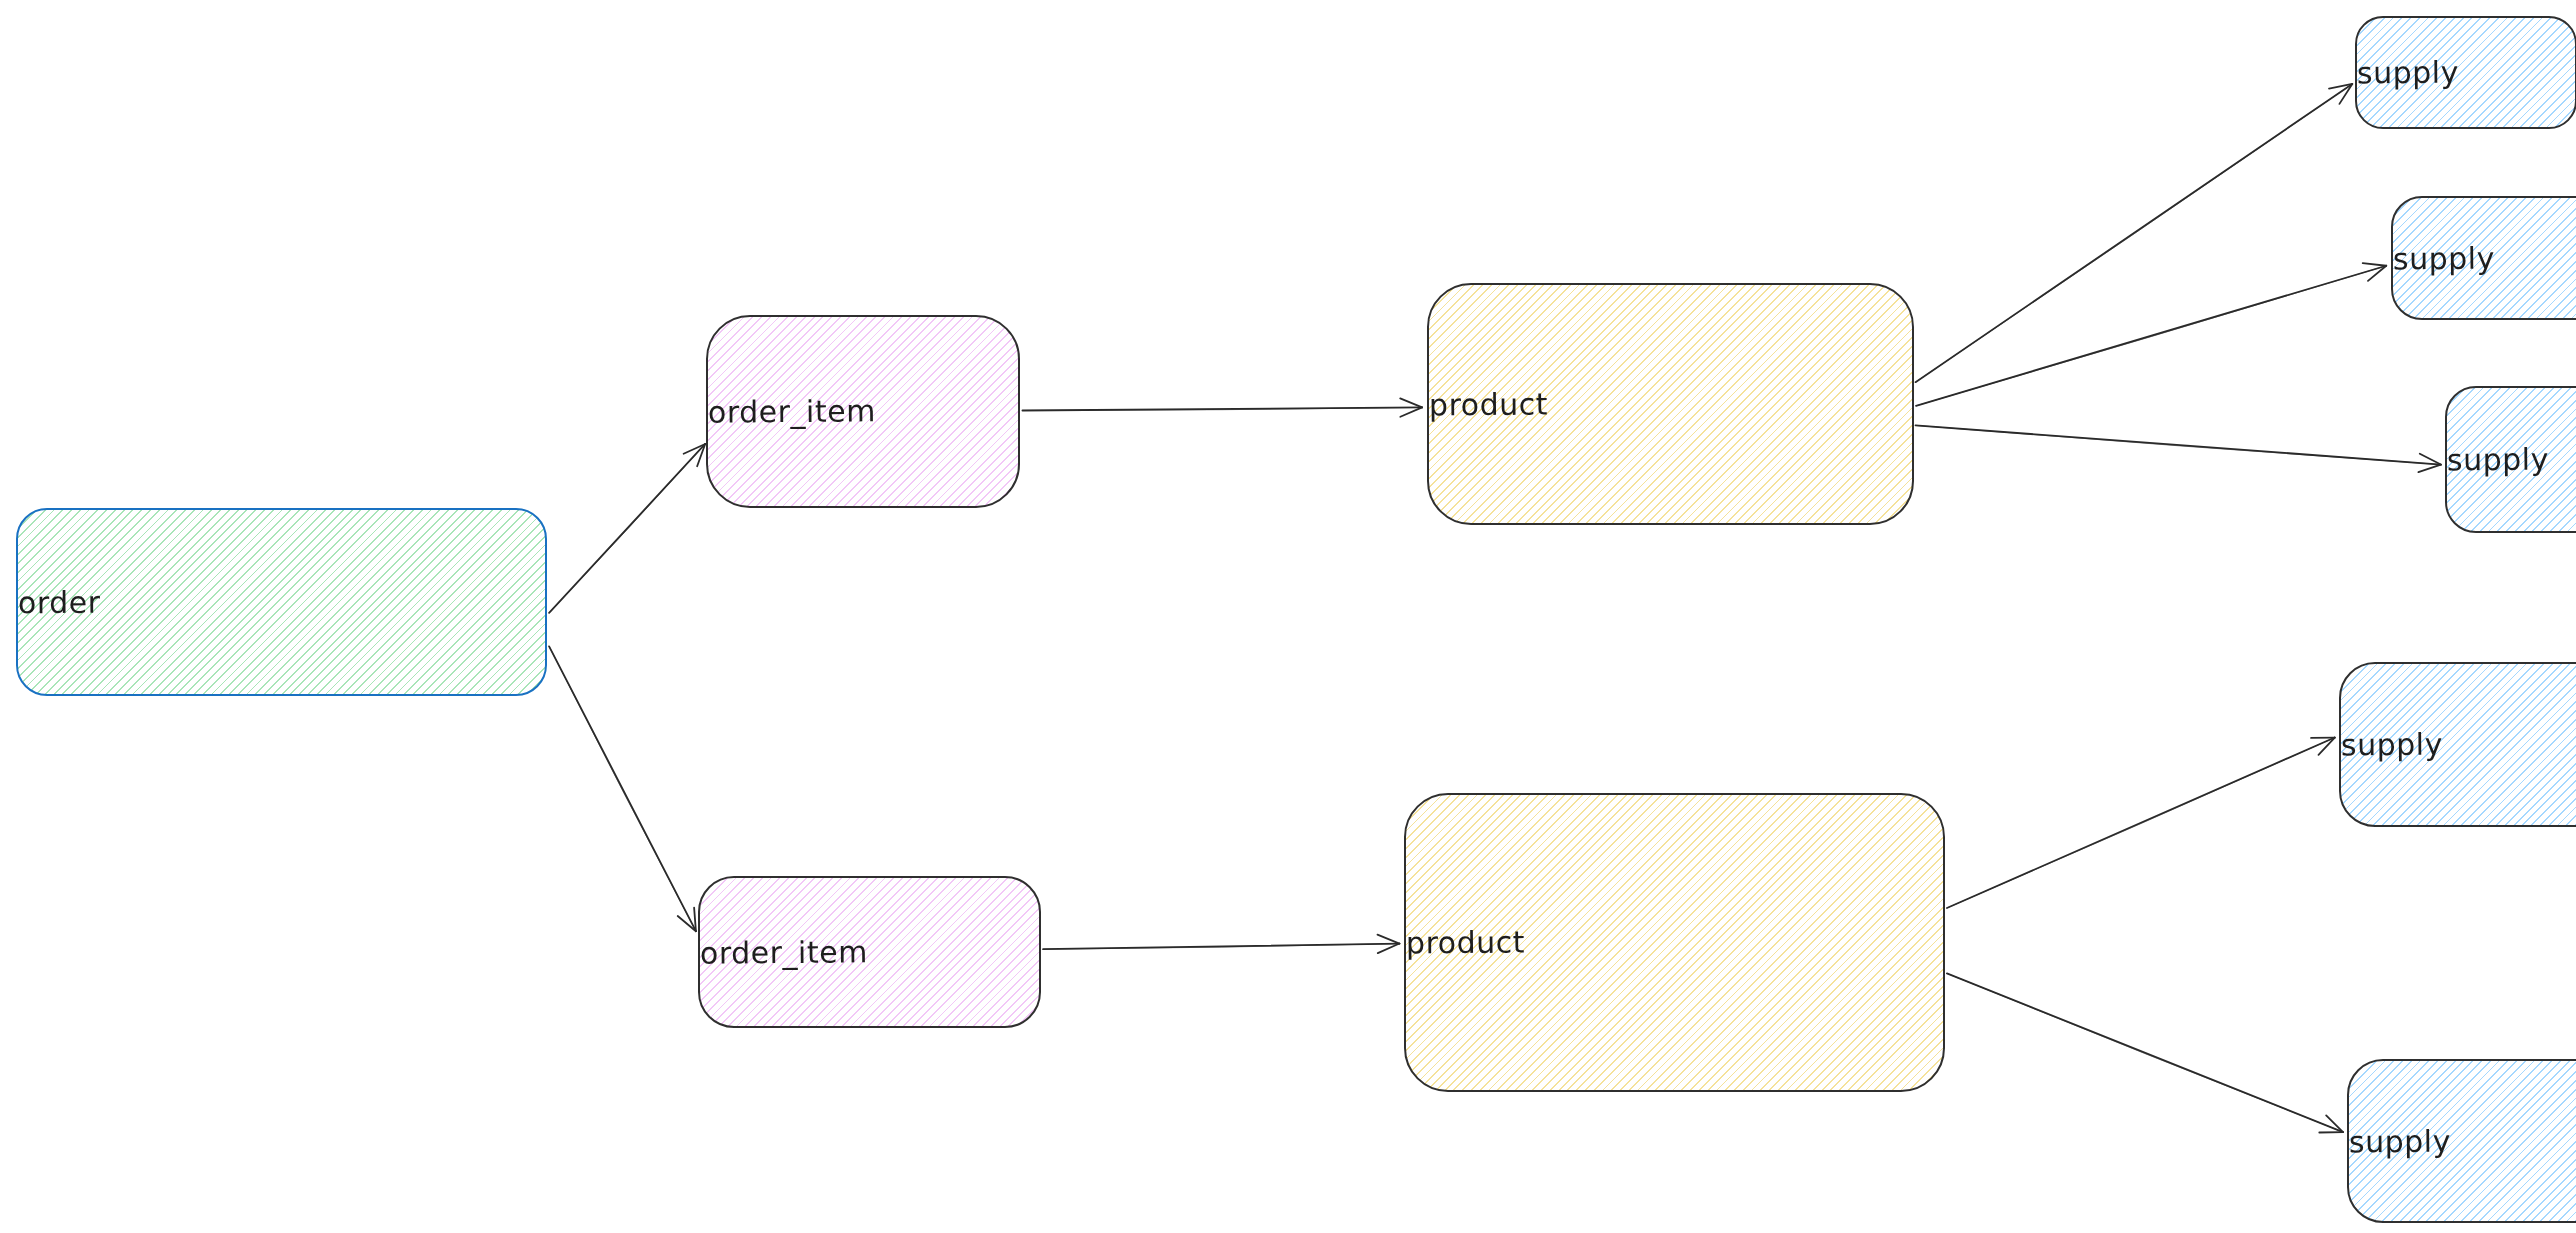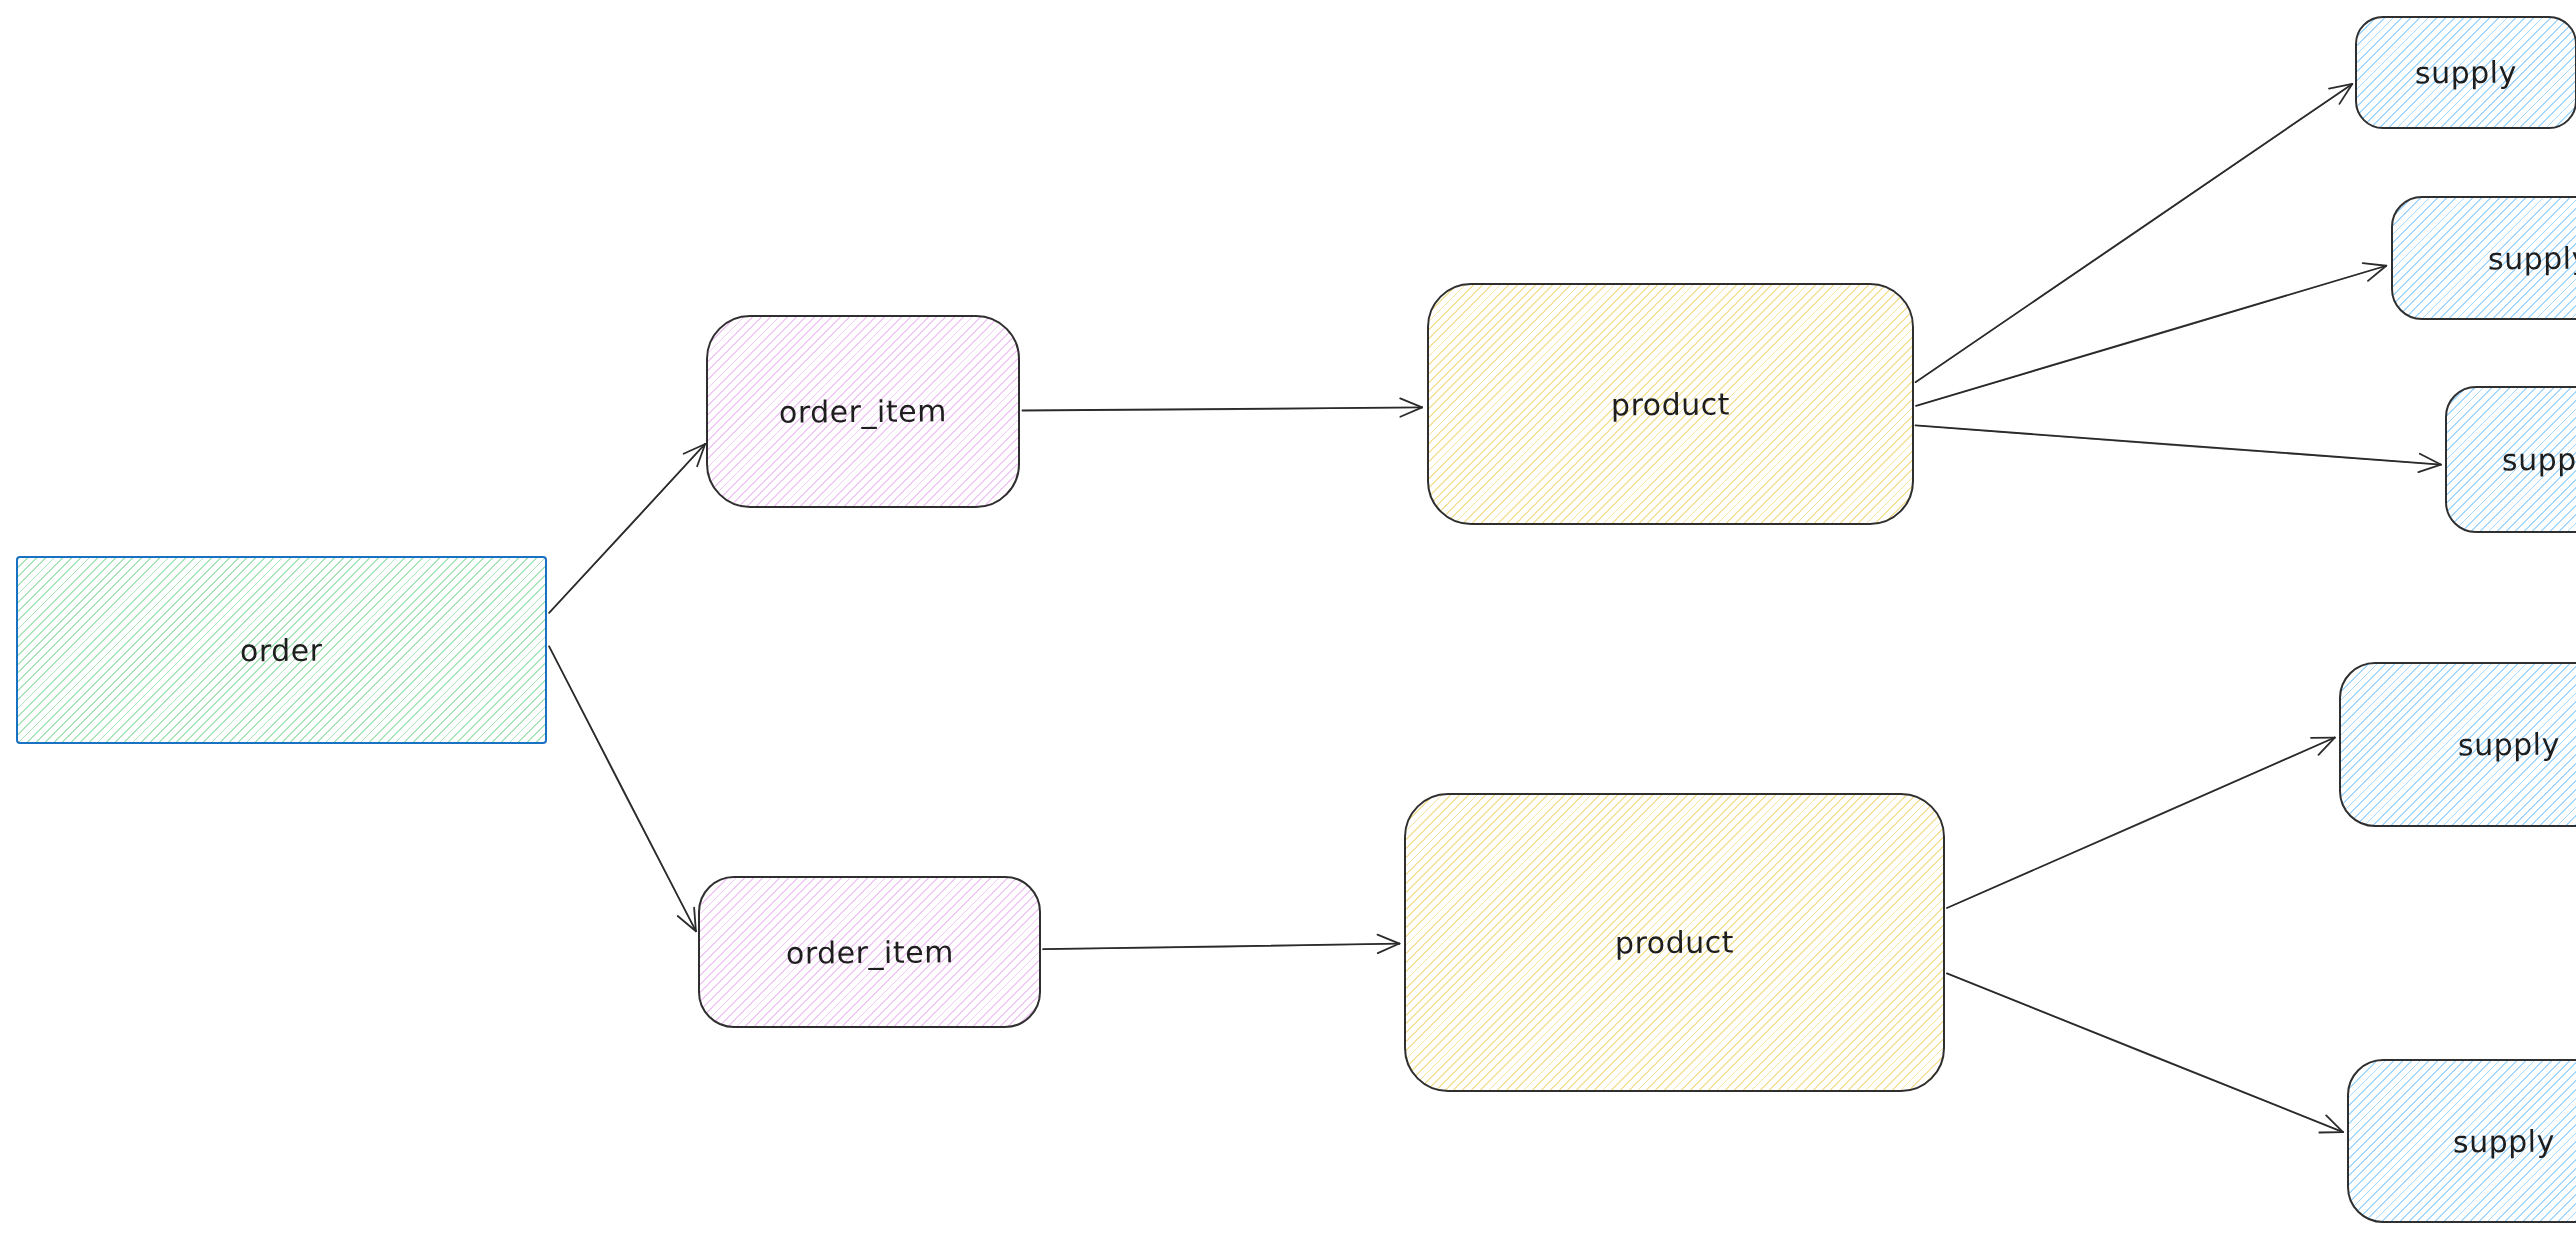--- a/index.html
+++ b/index.html
@@ -17,21 +17,20 @@
     height: 1233px;
     background: #ffffff;
   }
   .node {
     position: absolute;
     box-sizing: border-box;
     border-style: solid;
     border-width: 2.6px;
     display: flex;
     align-items: center;
-    justify-content: center;
     background-color: #ffffff;
   }
   .node .label {
     font-size: 30px;
     font-weight: 500;
     color: #1e1e1e;
     letter-spacing: 0.5px;
     white-space: nowrap;
     transform: rotate(-0.5deg);
   }
@@ -45,21 +44,21 @@
   }
   #edge-layer path {
     pointer-events: stroke;
   }
 </style>
 </head>
 <body>
 
 <div id="canvas">
   <div id="nodes">
-      <div class="node" style="left: 15.5px; top: 556px; width: 531px; height: 188px; border-color: rgb(25, 113, 194); border-radius: 4px; background-image: repeating-linear-gradient(135deg, rgb(169, 229, 184) 0px, rgb(169, 229, 184) 1.3px, transparent 1.3px, transparent 6.2px);">
+      <div class="node" style="left: 15.5px; top: 508px; width: 531px; height: 188px; border-color: rgb(25, 113, 194); border-radius: 31px; background-image: repeating-linear-gradient(135deg, rgb(169, 229, 184) 0px, rgb(169, 229, 184) 1.3px, transparent 1.3px, transparent 6.2px);">
         <span class="label">order</span>
       </div>
       <div class="node" style="left: 706px; top: 315px; width: 314px; height: 193px; border-color: rgb(47, 47, 47); border-radius: 44px; background-image: repeating-linear-gradient(135deg, rgb(242, 200, 247) 0px, rgb(242, 200, 247) 1.3px, transparent 1.3px, transparent 6.2px);">
         <span class="label">order_item</span>
       </div>
       <div class="node" style="left: 698px; top: 876px; width: 343px; height: 152px; border-color: rgb(47, 47, 47); border-radius: 36px; background-image: repeating-linear-gradient(135deg, rgb(242, 200, 247) 0px, rgb(242, 200, 247) 1.3px, transparent 1.3px, transparent 6.2px);">
         <span class="label">order_item</span>
       </div>
       <div class="node" style="left: 1427px; top: 283px; width: 487px; height: 242px; border-color: rgb(47, 47, 47); border-radius: 44px; background-image: repeating-linear-gradient(135deg, rgb(245, 226, 154) 0px, rgb(245, 226, 154) 1.3px, transparent 1.3px, transparent 6.2px);">
         <span class="label">product</span>

